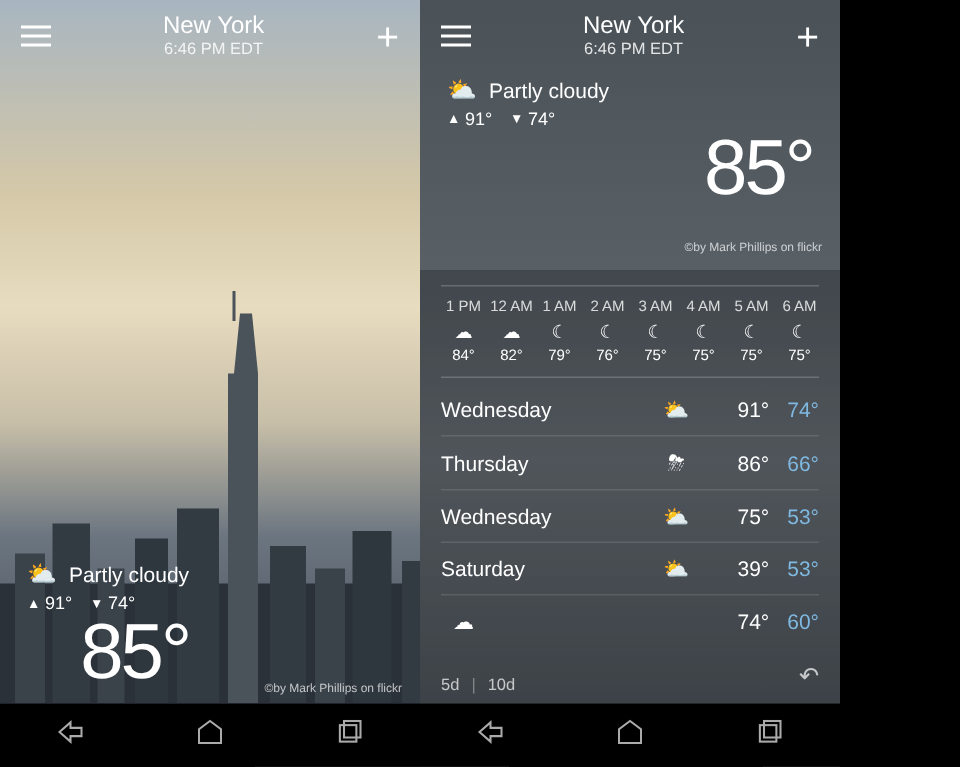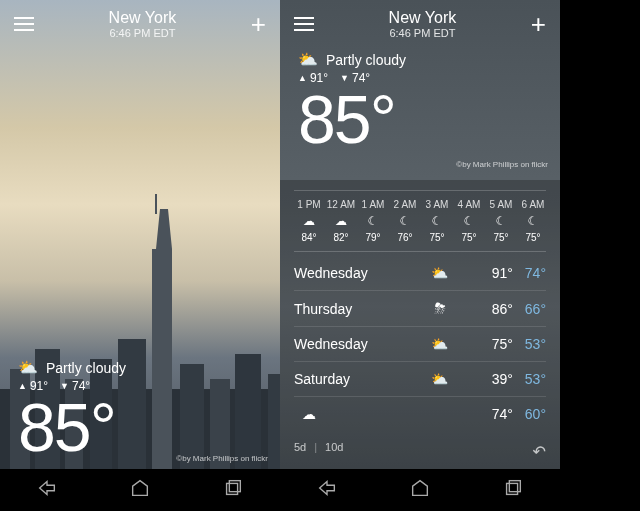--- a/index.html
+++ b/index.html
@@ -13,43 +13,43 @@
 .loc-block { text-align: center; }
 .loc-name { font-size: 16px; font-weight: 300; }
 .loc-time { font-size: 11px; opacity: 0.85; }
 .plus { font-size: 26px; font-weight: 200; line-height: 1; }
 .cond-block { display: flex; align-items: center; gap: 8px; }
 .cond-icon { font-size: 16px; }
 .cond-text { font-size: 14px; font-weight: 300; }
 .hilo { display: flex; gap: 12px; font-size: 12px; margin-top: 2px; }
 .hilo span { display: flex; align-items: center; gap: 3px; }
 .arr { font-size: 9px; }
-.bigtemp { font-size: 68px; font-weight: 100; line-height: 1; letter-spacing: -2px; }
+.bigtemp { font-size: 52px; font-weight: 100; line-height: 1; letter-spacing: -2px; text-align: right; }
 .pane-left .overlay { position: absolute; left: 18px; bottom: 50px; }
 .pane-left .cond-block { margin-bottom: 2px; }
 .pane-right .overlay { position: absolute; left: 18px; top: 50px; right: 18px; }
 .credit { position: absolute; right: 12px; font-size: 8px; opacity: 0.7; }
 .pane-left .credit { bottom: 48px; }
 .pane-right .credit { top: 160px; }
 .forecast { position: absolute; top: 180px; left: 0; right: 0; bottom: 42px; background: rgba(0,0,0,0.25); padding: 10px 14px; }
 .fc-title { font-size: 15px; font-weight: 300; margin-bottom: 8px; }
 .hourly { display: flex; gap: 2px; overflow: hidden; border-top: 1px solid rgba(255,255,255,0.2); border-bottom: 1px solid rgba(255,255,255,0.2); padding: 8px 0; margin-bottom: 4px; }
 .hour { flex: 0 0 30px; text-align: center; font-size: 10px; }
 .hour .t { opacity: 0.8; }
 .hour .i { font-size: 12px; margin: 4px 0; }
 .hour .d { }
 .daily { }
-.day-row { display: flex; align-items: center; justify-content: space-between; padding: 9px 0; border-bottom: 1px solid rgba(255,255,255,0.12); font-size: 14px; font-weight: 300; gap: 11px; }
+.day-row { display: flex; align-items: center; justify-content: space-between; padding: 9px 0; border-bottom: 1px solid rgba(255,255,255,0.12); font-size: 14px; font-weight: 300; }
 .day-row:last-child { border-bottom: none; }
 .day-name { flex: 1; }
 .day-icon { width: 30px; text-align: center; }
 .day-temps { width: 80px; text-align: right; display: flex; justify-content: flex-end; gap: 12px; }
 .day-hi { color: #fff; }
 .day-lo { color: #7fb8e0; }
-.range-toggle { display: flex; gap: 8px; font-size: 11px; opacity: 0.7; margin-top: 10px; align-items: center; }
+.range-toggle { display: flex; gap: 8px; font-size: 11px; opacity: 0.7; margin-top: 20px; align-items: center; }
 .range-toggle .sep { opacity: 0.5; }
 .undo { position: absolute; right: 14px; bottom: 50px; font-size: 16px; opacity: 0.7; }
 .navbar { position: absolute; bottom: 0; left: 0; right: 0; height: 42px; background: #000; display: flex; justify-content: space-around; align-items: center; }
 .nav-icon svg { stroke: #aaa; fill: none; stroke-width: 1.5; }
 .skyline { position: absolute; bottom: 42px; left: 0; right: 0; height: 280px; pointer-events: none; }
 </style>
 </head>
 <body>
 
 <div class="pane pane-left">

